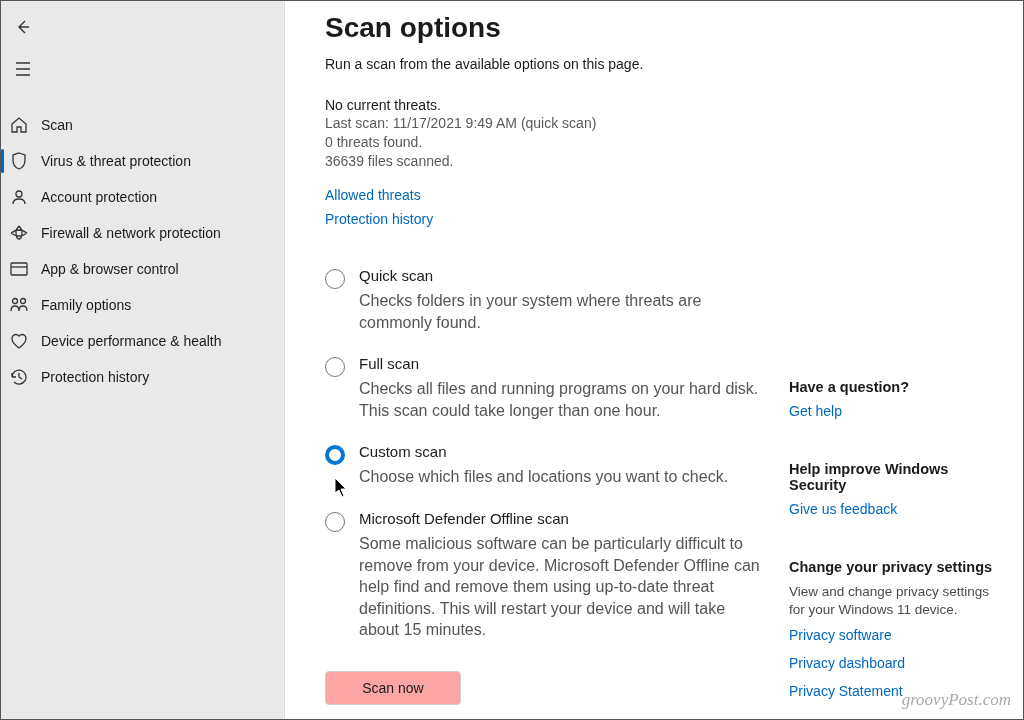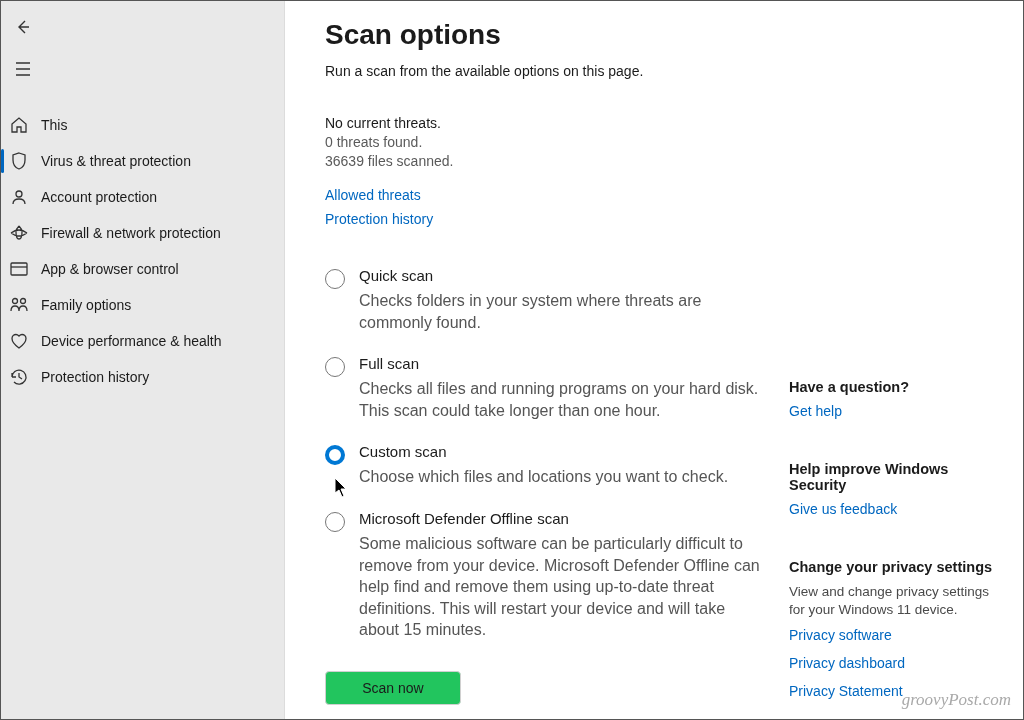--- a/index.html
+++ b/index.html
@@ -16,39 +16,39 @@
   .nav { margin-top: 20px; display: flex; flex-direction: column; }
   .nav-item { display: flex; align-items: center; height: 36px; padding: 0 12px 0 8px; gap: 12px; cursor: pointer; position: relative; }
   .nav-item.active::before { content: ""; position: absolute; left: 0; top: 6px; bottom: 6px; width: 3px; background: #0067c0; border-radius: 2px; }
   .nav-icon { width: 20px; height: 20px; display: flex; align-items: center; justify-content: center; color: #333; flex-shrink: 0; }
   .nav-label { font-size: 14px; color: #1b1b1b; }
 
   
   .main { flex: 1; display: flex; padding: 20px 24px 14px 40px; gap: 24px; overflow: hidden; align-items: flex-end; }
   .content { flex: 1; max-width: 470px; display: flex; flex-direction: column; }
   h1.page-title { font-size: 28px; font-weight: 600; margin-bottom: 12px; }
-  .subtitle { font-size: 14px; color: #1b1b1b; margin-bottom: 35px; }
+  .subtitle { font-size: 14px; color: #1b1b1b; margin-bottom: 24px; }
 
   .status-block p { font-size: 14px; color: #5a5a5a; line-height: 1.35; }
   .status-block p:first-child { color: #1b1b1b; }
 
   .link { color: #0067c0; font-size: 14px; cursor: pointer; display: inline-block; margin-top: 12px;}
   .link + .link { margin-top: 8px; }
   .links-col { display: flex; flex-direction: column; margin-top: 4px; }
 
   .options { margin-top: 40px; display: flex; flex-direction: column; gap: 22px; }
   .option { display: flex; gap: 14px; cursor: pointer; }
   .radio { width: 20px; height: 20px; border: 1.5px solid #777; border-radius: 50%; flex-shrink: 0; margin-top: 2px; position: relative; background: #fff; }
   .option.selected .radio { border: 4px solid #0078d4; }
   .option.selected .radio::after { content: ""; position: absolute; inset: 2px; border-radius: 50%; background: #fff; }
   .opt-body { display: flex; flex-direction: column; gap: 6px; }
   .opt-title { font-size: 15px; }
   .opt-desc { font-size: 16px; color: #555; line-height: 1.35; }
 
-  .scan-now { margin-top: 30px; width: 136px; height: 34px; background: #22c55e; border: 1px solid #d0d0d0; border-radius: 4px; font-size: 14px; color: #1b1b1b; cursor: pointer; }
+  .scan-now { margin-top: 30px; width: 136px; height: 34px; background: #fca5a5; border: 1px solid #d0d0d0; border-radius: 4px; font-size: 14px; color: #1b1b1b; cursor: pointer; }
 
   
   .right { width: 210px; padding-top: 40px; display: flex; flex-direction: column; gap: 36px; }
   .right-section h3 { font-size: 14.5px; font-weight: 600; margin-bottom: 8px; }
   .right-section p { font-size: 13.5px; color: #4a4a4a; line-height: 1.35; margin-bottom: 8px; }
   .right-section .link { margin-top: 0; margin-bottom: 6px; }
   .right-section .link-list { display: flex; flex-direction: column; gap: 6px; }
 
   .watermark { position: absolute; right: 13px; bottom: 10px; font-family: Georgia, serif; font-style: italic; color: #a9a9a9; font-size: 17px; pointer-events: none; }
 
@@ -75,21 +75,21 @@
       </div>
     </div>
 
     <div class="nav">
       <div class="nav-item">
         <span class="nav-icon">
           <svg width="18" height="18" viewBox="0 0 18 18" fill="none" stroke="currentColor" stroke-width="1.3">
               <path d="M2 8 L9 2 L16 8 V16 H11 V11 H7 V16 H2 Z"></path>
             </svg>
         </span>
-        <span class="nav-label">This</span>
+        <span class="nav-label">Scan</span>
       </div>
       <div class="nav-item active">
         <span class="nav-icon">
           <svg width="16" height="18" viewBox="0 0 16 18" fill="none" stroke="currentColor" stroke-width="1.3">
               <path d="M8 1 L14 3 V8 C14 13 11 16 8 17 C5 16 2 13 2 8 V3 Z"></path>
             </svg>
         </span>
         <span class="nav-label">Virus &amp; threat protection</span>
       </div>
       <div class="nav-item">
@@ -147,20 +147,21 @@
     </div>
   </div>
 
   <div class="main">
     <div class="content">
       <h1 class="page-title">Scan options</h1>
       <div class="subtitle">Run a scan from the available options on this page.</div>
 
       <div class="status-block">
         <p>No current threats.</p>
+        <p>Last scan: 11/17/2021 9:49 AM (quick scan)</p>
         <p>0 threats found.</p>
         <p>36639 files scanned.</p>
       </div>
 
       <div class="links-col">
         <a class="link">Allowed threats</a>
         <a class="link">Protection history</a>
       </div>
 
       <div class="options">

